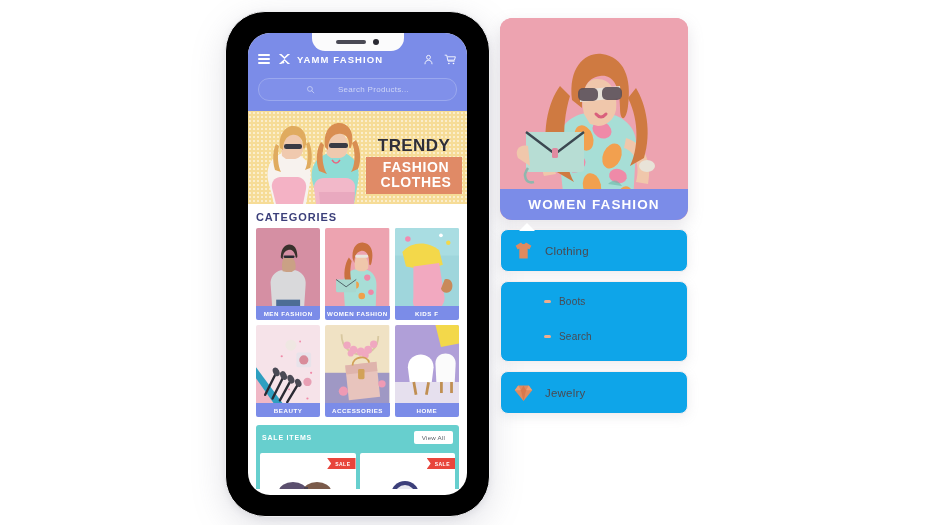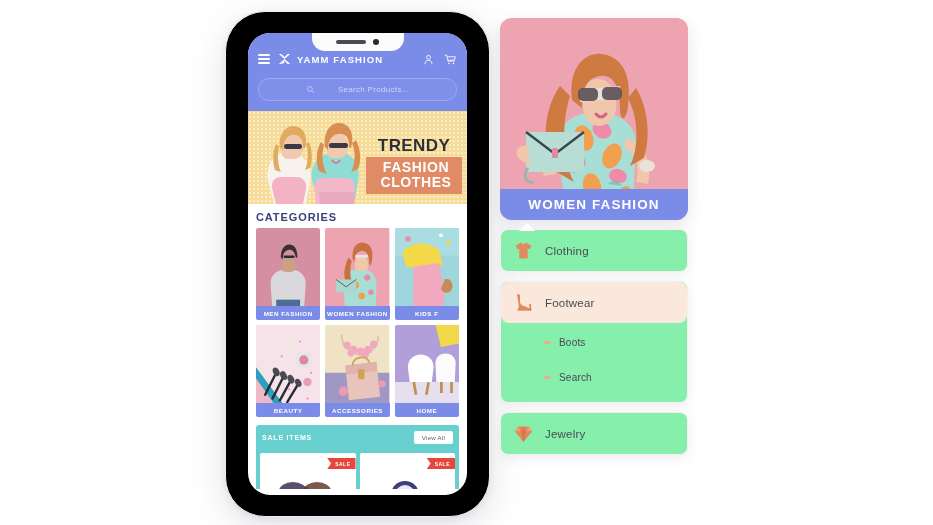--- a/index.html
+++ b/index.html
@@ -274,21 +274,21 @@
   .hero-card .band span {
     color: #ffffff;
     font-size: 13.5px;
     font-weight: bold;
     letter-spacing: 1.1px;
   }
 
   .menu-card {
     position: relative;
     margin-top: 9px;
-    background: #86efac;
+    background: #0ea5e9;
     border-radius: 8px;
     box-shadow: 0 3px 12px rgba(150,140,155,0.16);
     border: 1px solid #f6eeee;
   }
   .menu-card.first::before {
     content: "";
     position: absolute;
     left: 18px; top: -7px;
     width: 0; height: 0;
     border-left: 8px solid transparent;
@@ -621,29 +621,20 @@
         <div class="menu-ico">
           <svg viewBox="0 0 24 24" width="21" height="21">
             <path d="M8.6 3 L9.6 3 C10.2 5 13.8 5 14.4 3 L15.4 3 L21 6.6 L18.6 10.8 L16.8 9.8 L16.8 21 L7.2 21 L7.2 9.8 L5.4 10.8 L3 6.6 Z" fill="#e08a5e"></path>
           </svg>
         </div>
         <div class="menu-label">Clothing</div>
       </div>
     </div>
 
     <div class="menu-card">
-      <div class="menu-row active">
-        <div class="menu-ico">
-          <svg viewBox="0 0 24 24" width="21" height="21">
-            <path d="M5.6 2.4 C7 2 8 3 8 5 L8 11 C8 13.5 10 15 13 16.2 C16.4 17.6 19 18.4 20.6 19.8 L20.6 21.4 L5.2 21.4 L5.2 19.6 C6.6 18.6 6.8 16.4 6.4 13.5 C5.9 10 5 6 4.6 3.6 Z" fill="#e08a5e"></path>
-            <path d="M19.4 21.4 L18.6 13.6 L20.4 13.6 L21 21.4 Z" fill="#d8794c"></path>
-          </svg>
-        </div>
-        <div class="menu-label">Footwear</div>
-      </div>
       <div class="sub-list">
         <div class="sub-row">
           <div class="sub-dash"></div>
           <div class="sub-label">Boots</div>
         </div>
         <div class="sub-row">
           <div class="sub-dash"></div>
           <div class="sub-label">Search</div>
         </div>
       </div>

